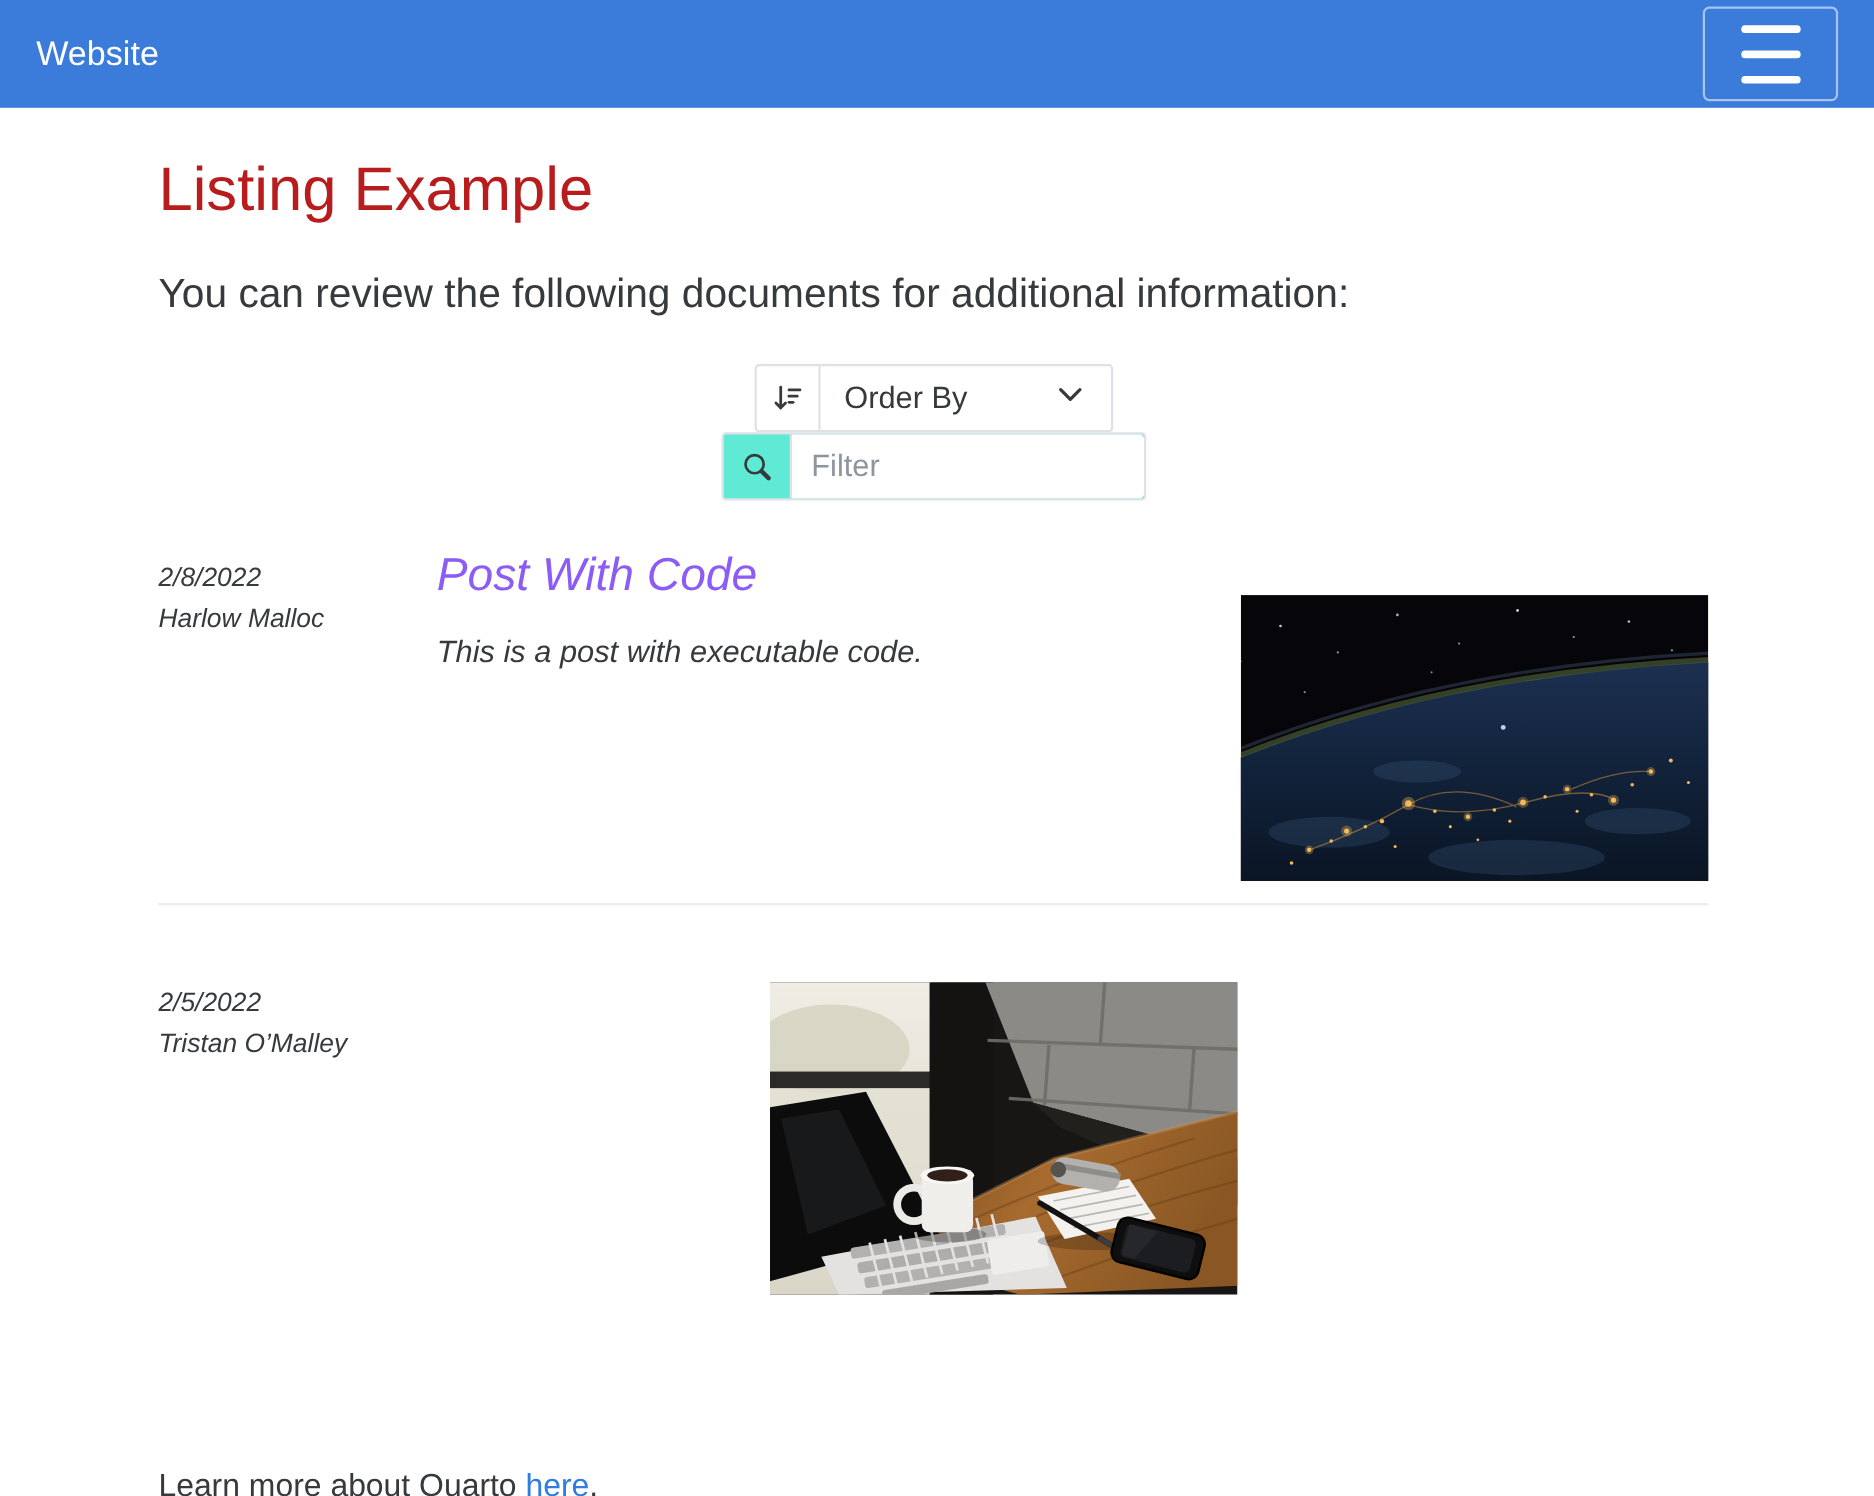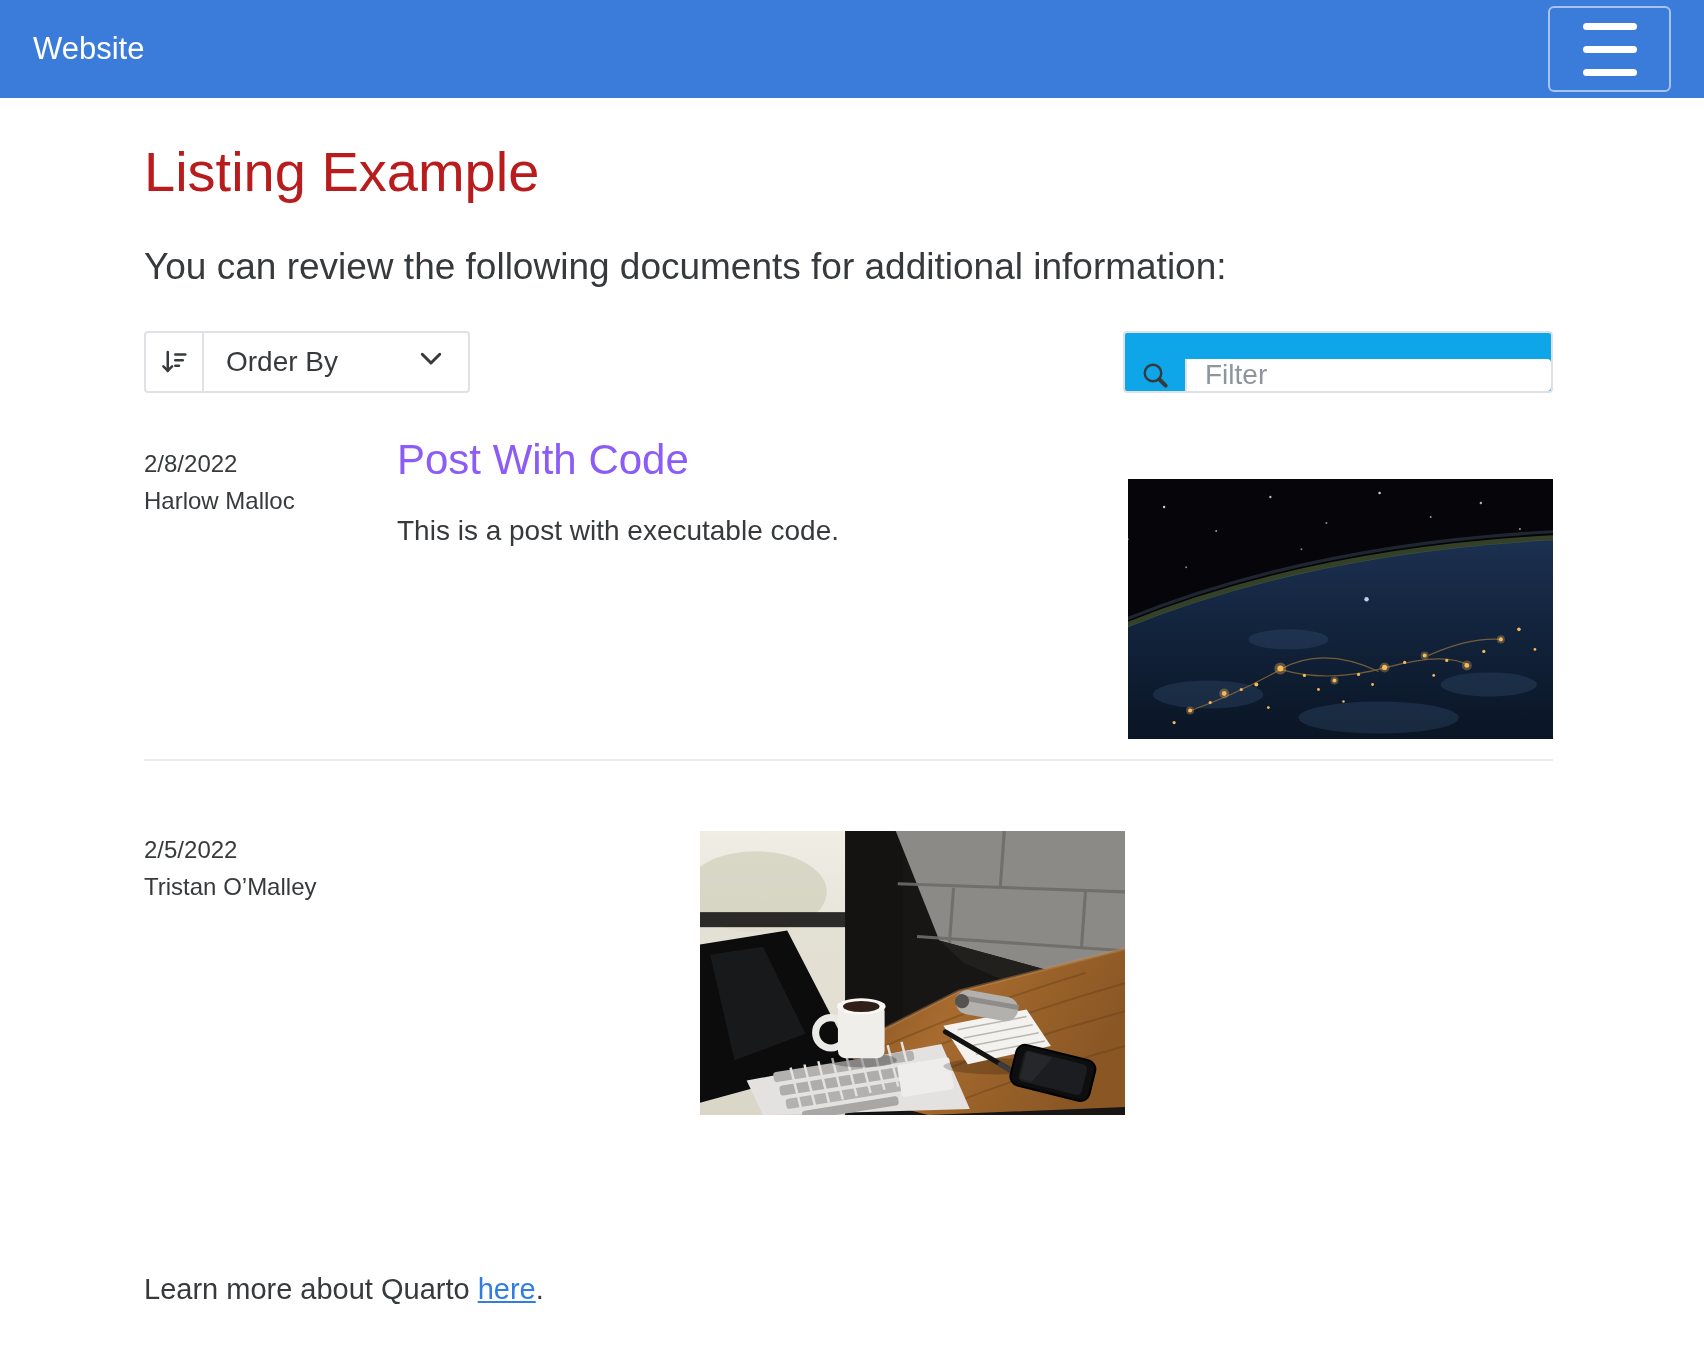--- a/index.html
+++ b/index.html
@@ -21,35 +21,35 @@
     border: 2px solid rgba(255,255,255,0.55); border-radius: 6px;
     display: flex; flex-direction: column; align-items: center; justify-content: center;
     gap: 16px; cursor: pointer; padding: 0;
   }
   .menu-btn i { display: block; width: 54px; height: 7px; background: #ffffff; border-radius: 4px; }
   
   .container { margin-left: 144px; width: 1409px; }
   .page-title { font-size: 56px; font-weight: 500; line-height: 1.2; margin: 40px 0 0; color: #b91c1c; }
   .intro { font-size: 37px; line-height: 1.5; margin: 34px 0 0; }
   
-  .controls { margin-top: 36px; display: flex; justify-content: space-between; align-items: center; }
+  .controls { margin-top: 36px; display: flex; justify-content: space-between; align-items: center; flex-direction: column; }
   .order-by {
     display: flex; align-items: stretch; width: 326px; height: 62px;
     border: 2px solid #dee2e6; border-radius: 4px; background: #fff;
     font-family: inherit; color: #373a3c; padding: 0; cursor: pointer; text-align: left;
   }
   .order-by .icon-cell { width: 58px; display: flex; align-items: center; justify-content: center; border-right: 2px solid #dee2e6; }
   .order-by .main-cell { flex: 1; display: flex; align-items: center; justify-content: space-between; padding: 0 22px; font-size: 28px; }
-  .filter-group { display: flex; width: 430px; height: 62px; border: 2px solid #dee2e6; border-radius: 4px; background: #0ea5e9; align-items: flex-end; }
+  .filter-group { display: flex; width: 386px; height: 62px; border: 2px solid #dee2e6; border-radius: 4px; background: #5eead4; }
   .filter-group .icon-cell { width: 62px; display: flex; align-items: center; justify-content: center; border-right: 2px solid #dee2e6; }
   .filter-input { flex: 1; min-width: 0; border: none; outline: none; font-family: inherit; font-size: 28px; color: #373a3c; padding: 0 14px 0 18px; border-radius: 0 4px 4px 0; }
   .filter-input::placeholder { color: #8d959d; }
   
   .listing { margin-top: 44px; }
-  .post-row { display: grid; grid-template-columns: 253px 728px 428px; align-items: start; }
+  .post-row { display: grid; grid-template-columns: 253px 728px 428px; align-items: start; font-style: italic; }
   .post-row.second { margin-top: 20px; border-top: 2px solid #e9ecef; padding-top: 62px; }
   .post-meta { font-size: 24px; line-height: 1.55; padding-top: 8px; }
   .post-meta .date, .post-meta .author { display: block; }
   .post-title { font-size: 42px; font-weight: 500; color: #8b5cf6; text-decoration: none; display: inline-block; line-height: 1.1; cursor: pointer; }
   .post-desc { font-size: 28px; line-height: 1.85; margin: 22px 0 0; max-width: 630px; }
   .post-image { width: 425px; justify-self: end; }
   .post-image svg { display: block; width: 425px; height: auto; }
   .img-offset-1 { margin-top: 42px; }
   .img-offset-2 { margin-top: 8px; }
   

